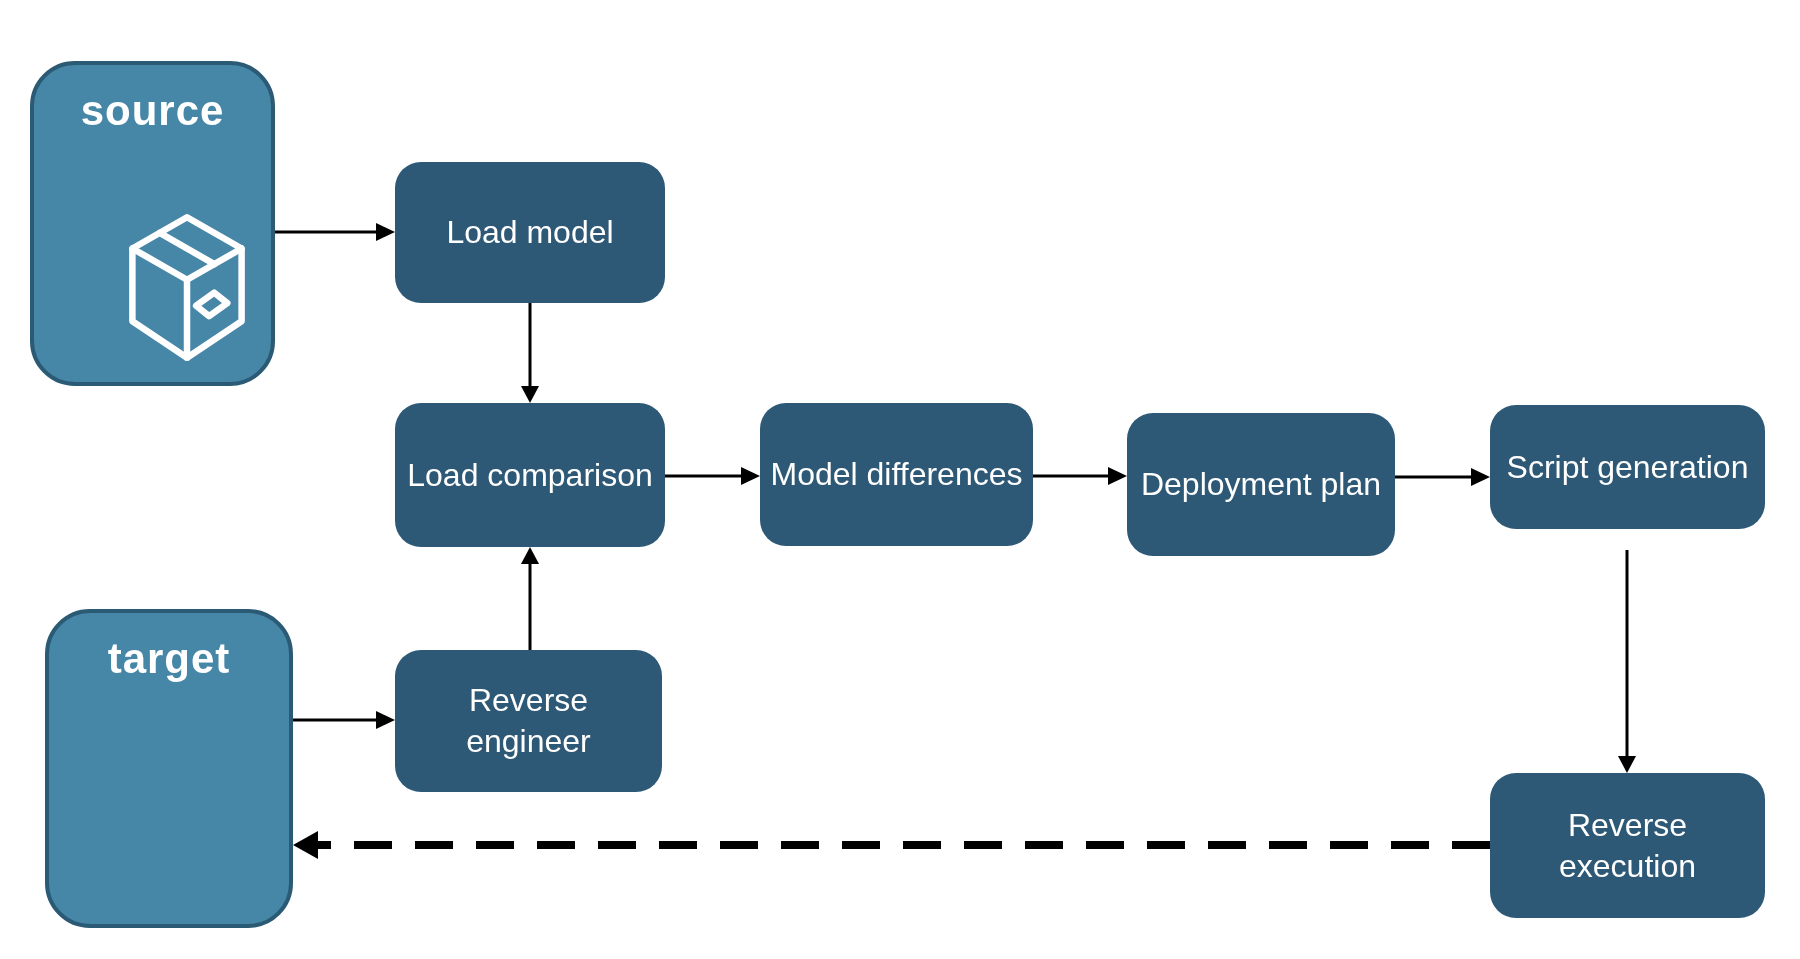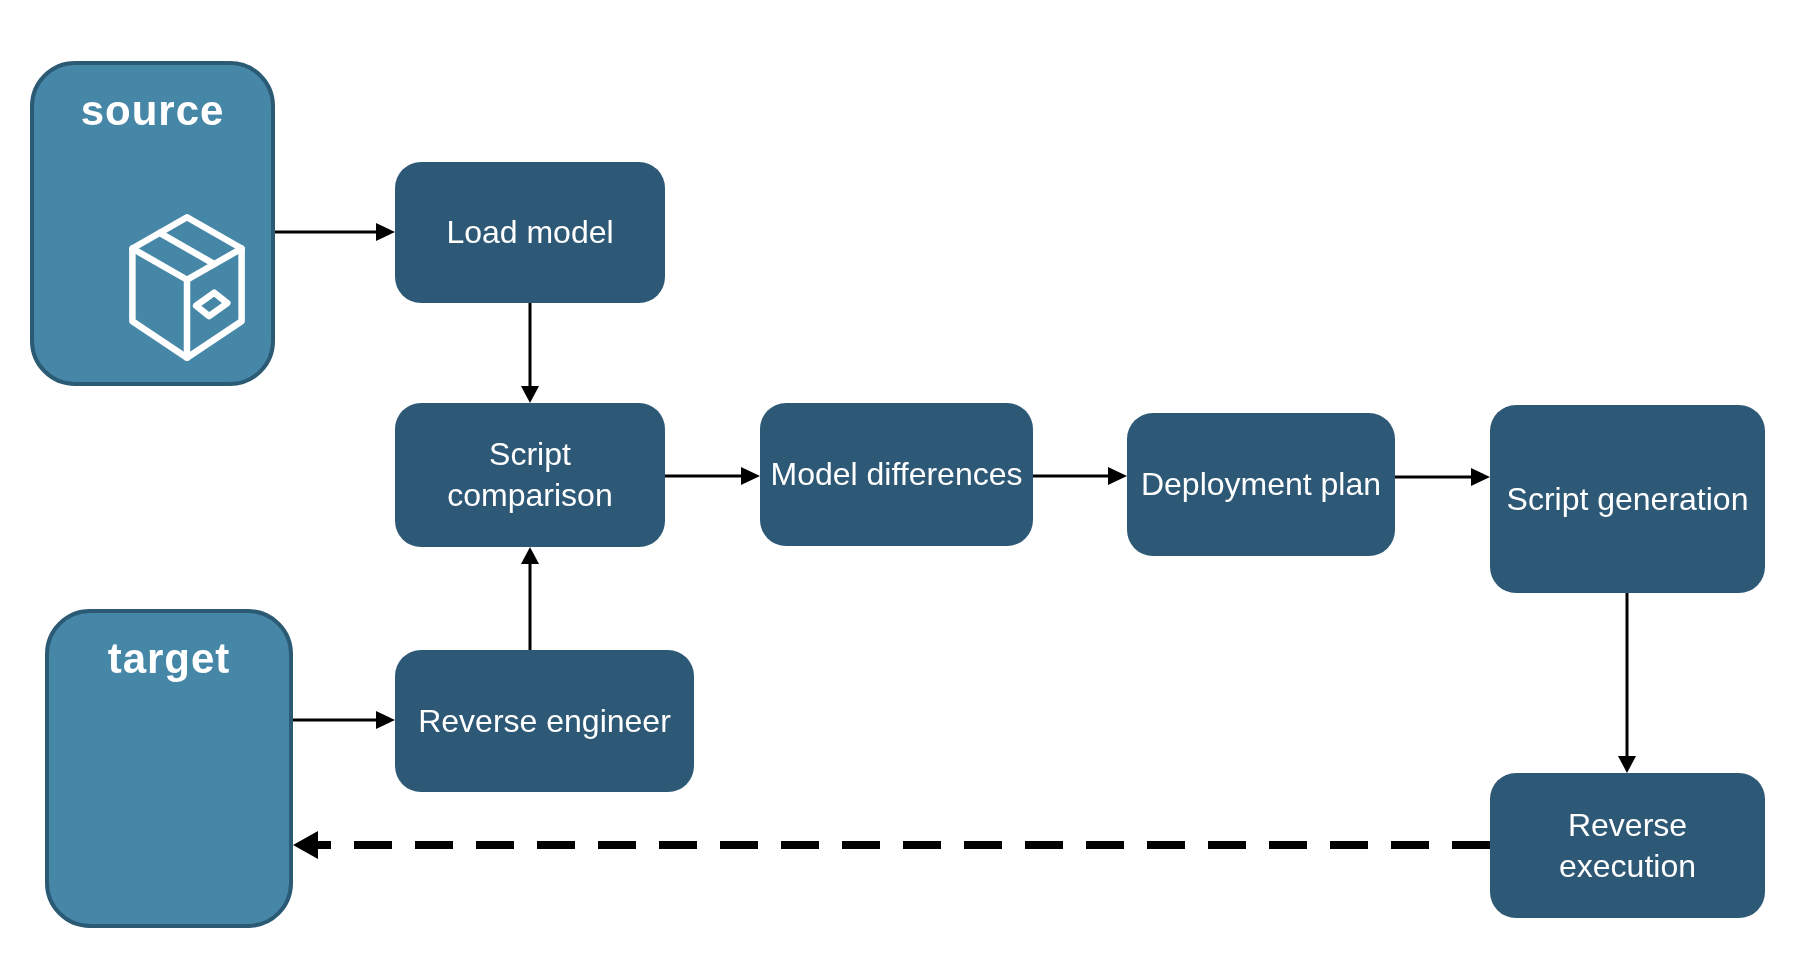--- a/index.html
+++ b/index.html
@@ -61,22 +61,22 @@
     stroke-linecap: round;
   }
 
   
   .n-source            { left: 30px;   top: 33px;  width: 245px; height: 325px; margin-top: 28px; }
   .n-target            { left: 45px;   top: 609px; width: 248px; height: 319px; }
   .n-load-model        { left: 395px;  top: 162px; width: 270px; height: 141px; }
   .n-model-comparison  { left: 395px;  top: 403px; width: 270px; height: 144px; }
   .n-model-differences { left: 760px;  top: 403px; width: 273px; height: 143px; }
   .n-deployment-plan   { left: 1127px; top: 403px; width: 268px; height: 143px; margin-top: 10px; }
-  .n-script-generation { left: 1490px; top: 405px; width: 275px; height: 188px; text-align: center; }
-  .n-reverse-engineer  { left: 395px;  top: 650px; width: 299px; height: 142px; }
+  .n-script-generation { left: 1490px; top: 405px; width: 275px; height: 124px; text-align: center; }
+  .n-reverse-engineer  { left: 395px;  top: 650px; width: 267px; height: 142px; }
   .n-script-execution  { left: 1490px; top: 773px; width: 275px; height: 145px; }
 
   .package-icon-box  { left: 75px; top: 140px; width: 156px; height: 165px; }
 </style>
 </head>
 <body>
 
 <div class="canvas">
 
   <svg class="arrows" viewBox="0 0 1800 959">
@@ -133,21 +133,21 @@
 
   <div class="bignode n-target" style="background: rgb(70, 134, 167); border-color: rgb(43, 90, 116);">
     <div class="bignode-title">target</div>
 
   </div>
 
   <div class="flownode n-load-model" style="background: rgb(45, 88, 118);">
     <span>Load model</span>
   </div>
   <div class="flownode n-model-comparison" style="background: rgb(45, 88, 118);">
-    <span>Script comparison</span>
+    <span>Load comparison</span>
   </div>
   <div class="flownode n-model-differences" style="background: rgb(45, 88, 118);">
     <span>Model differences</span>
   </div>
   <div class="flownode n-deployment-plan" style="background: rgb(45, 88, 118);">
     <span>Deployment plan</span>
   </div>
   <div class="flownode n-script-generation" style="background: rgb(45, 88, 118);">
     <span>Script generation</span>
   </div>

